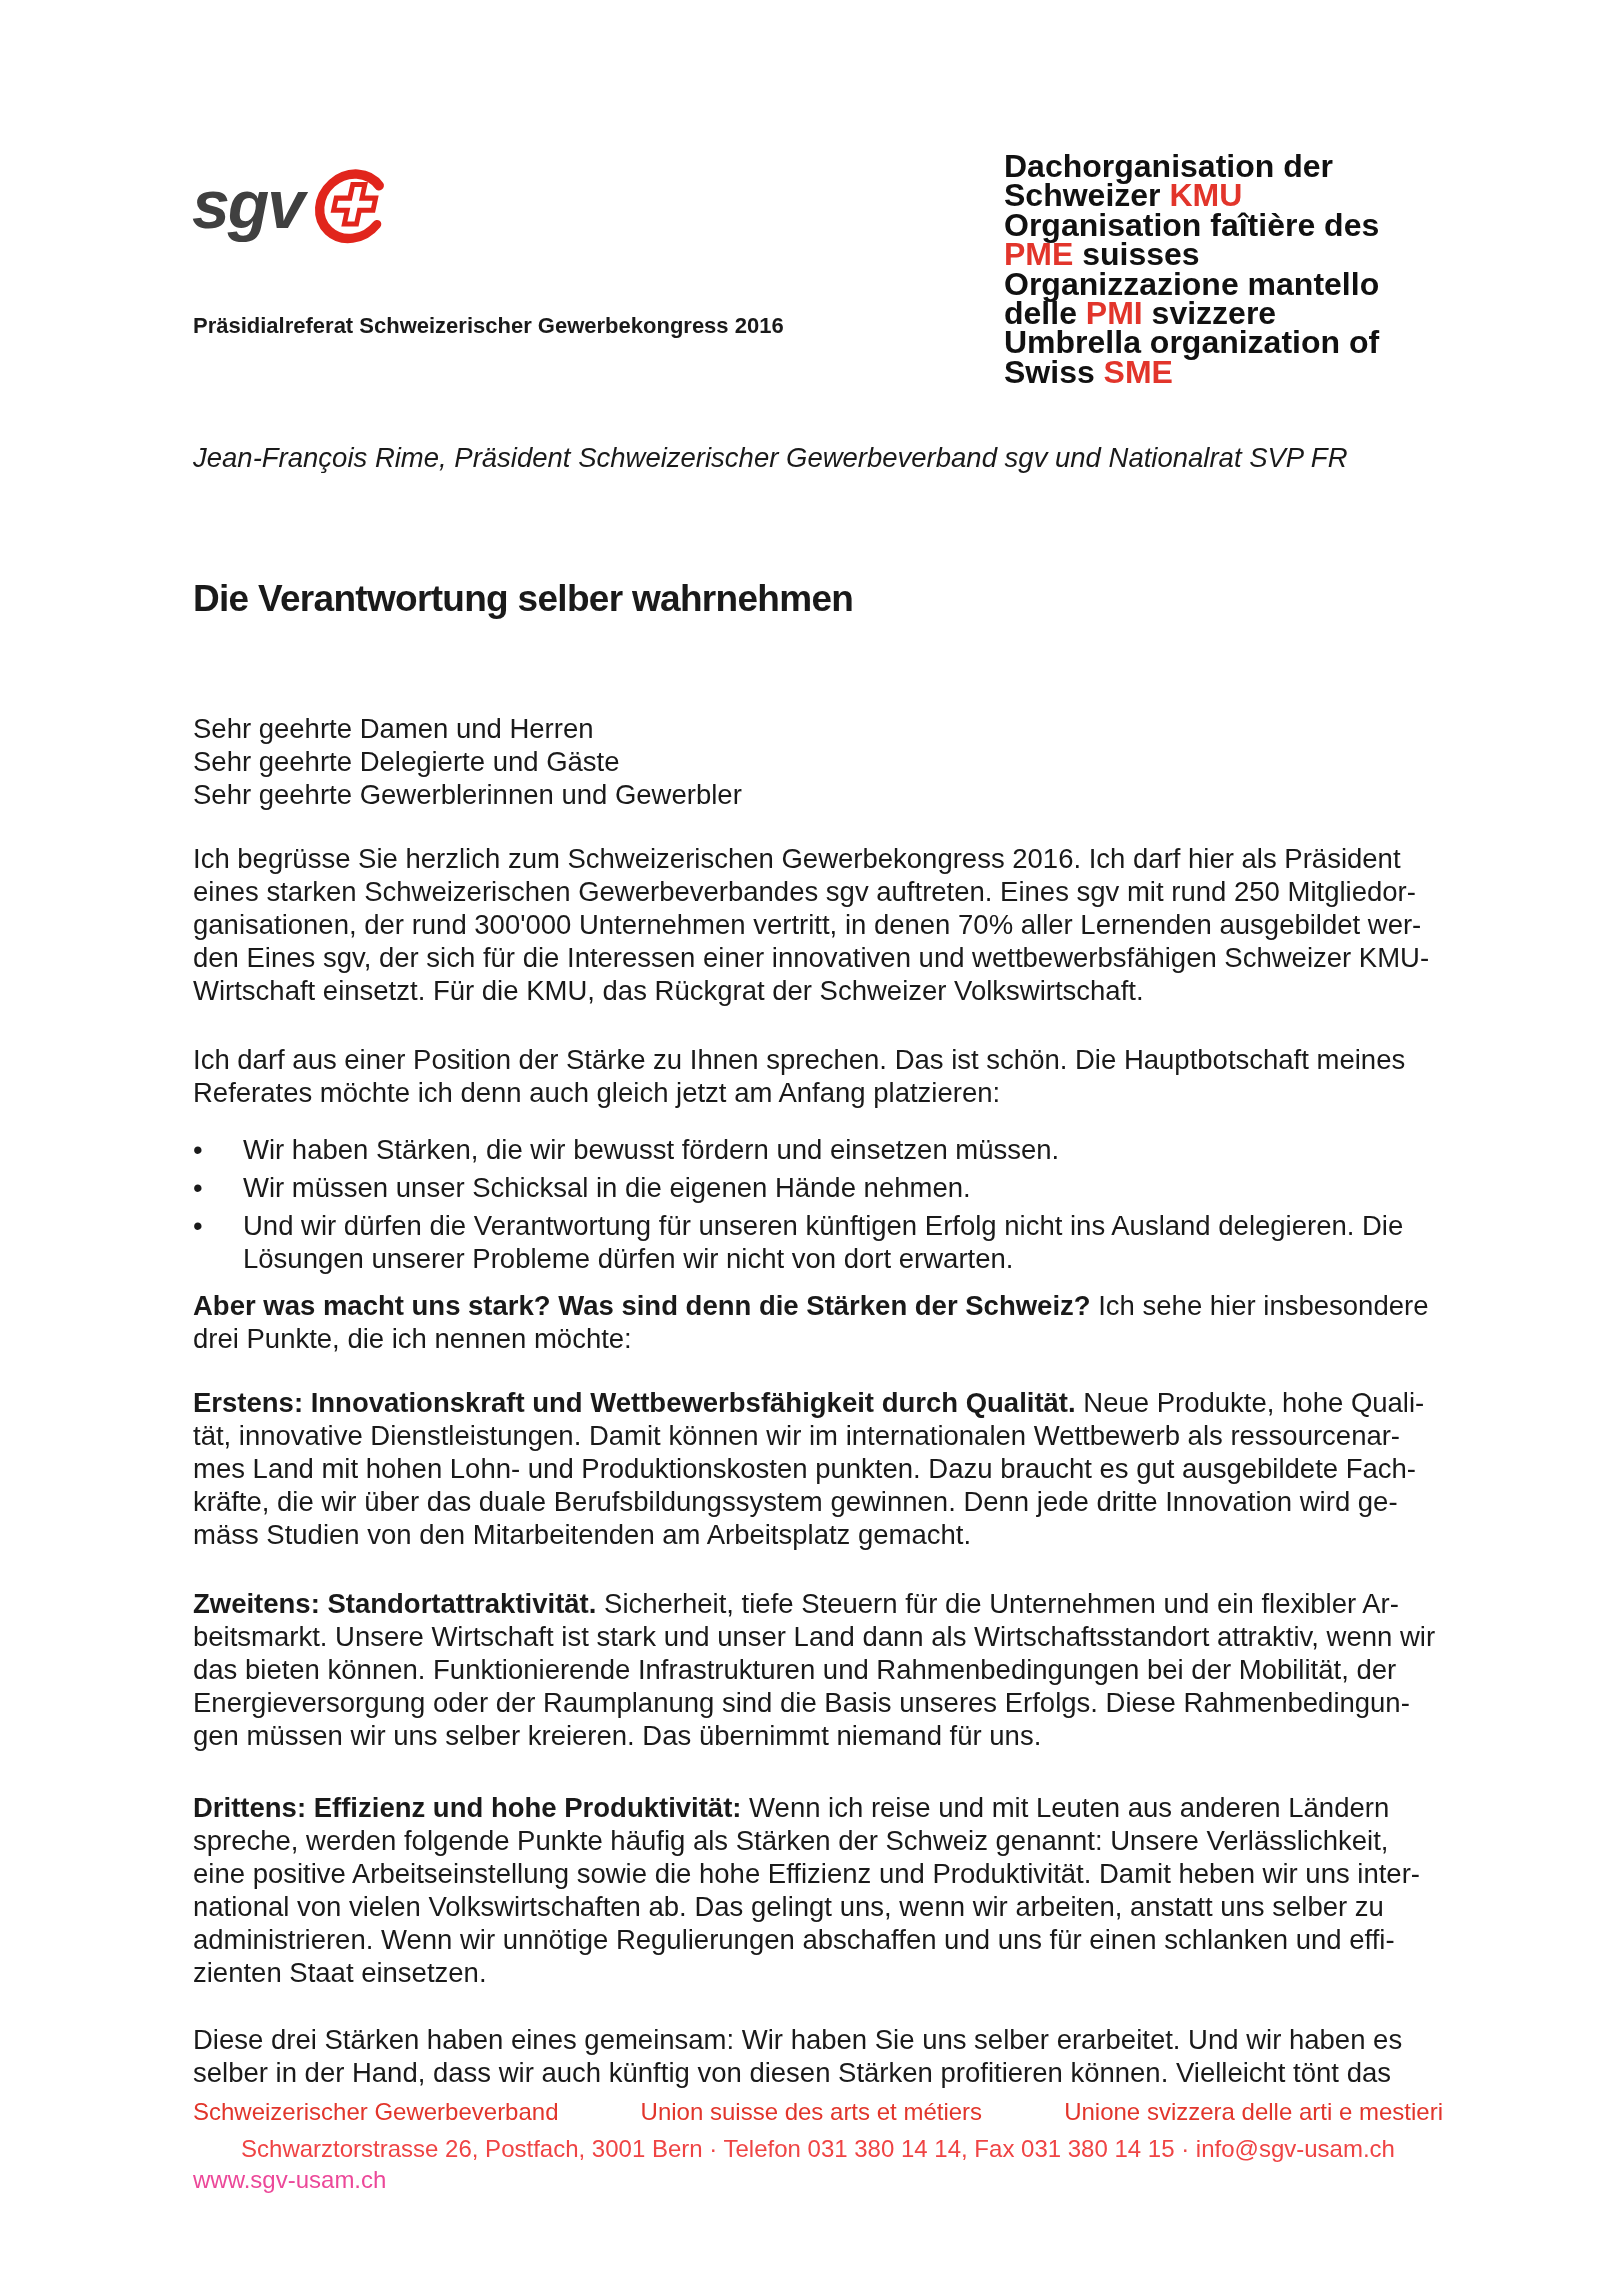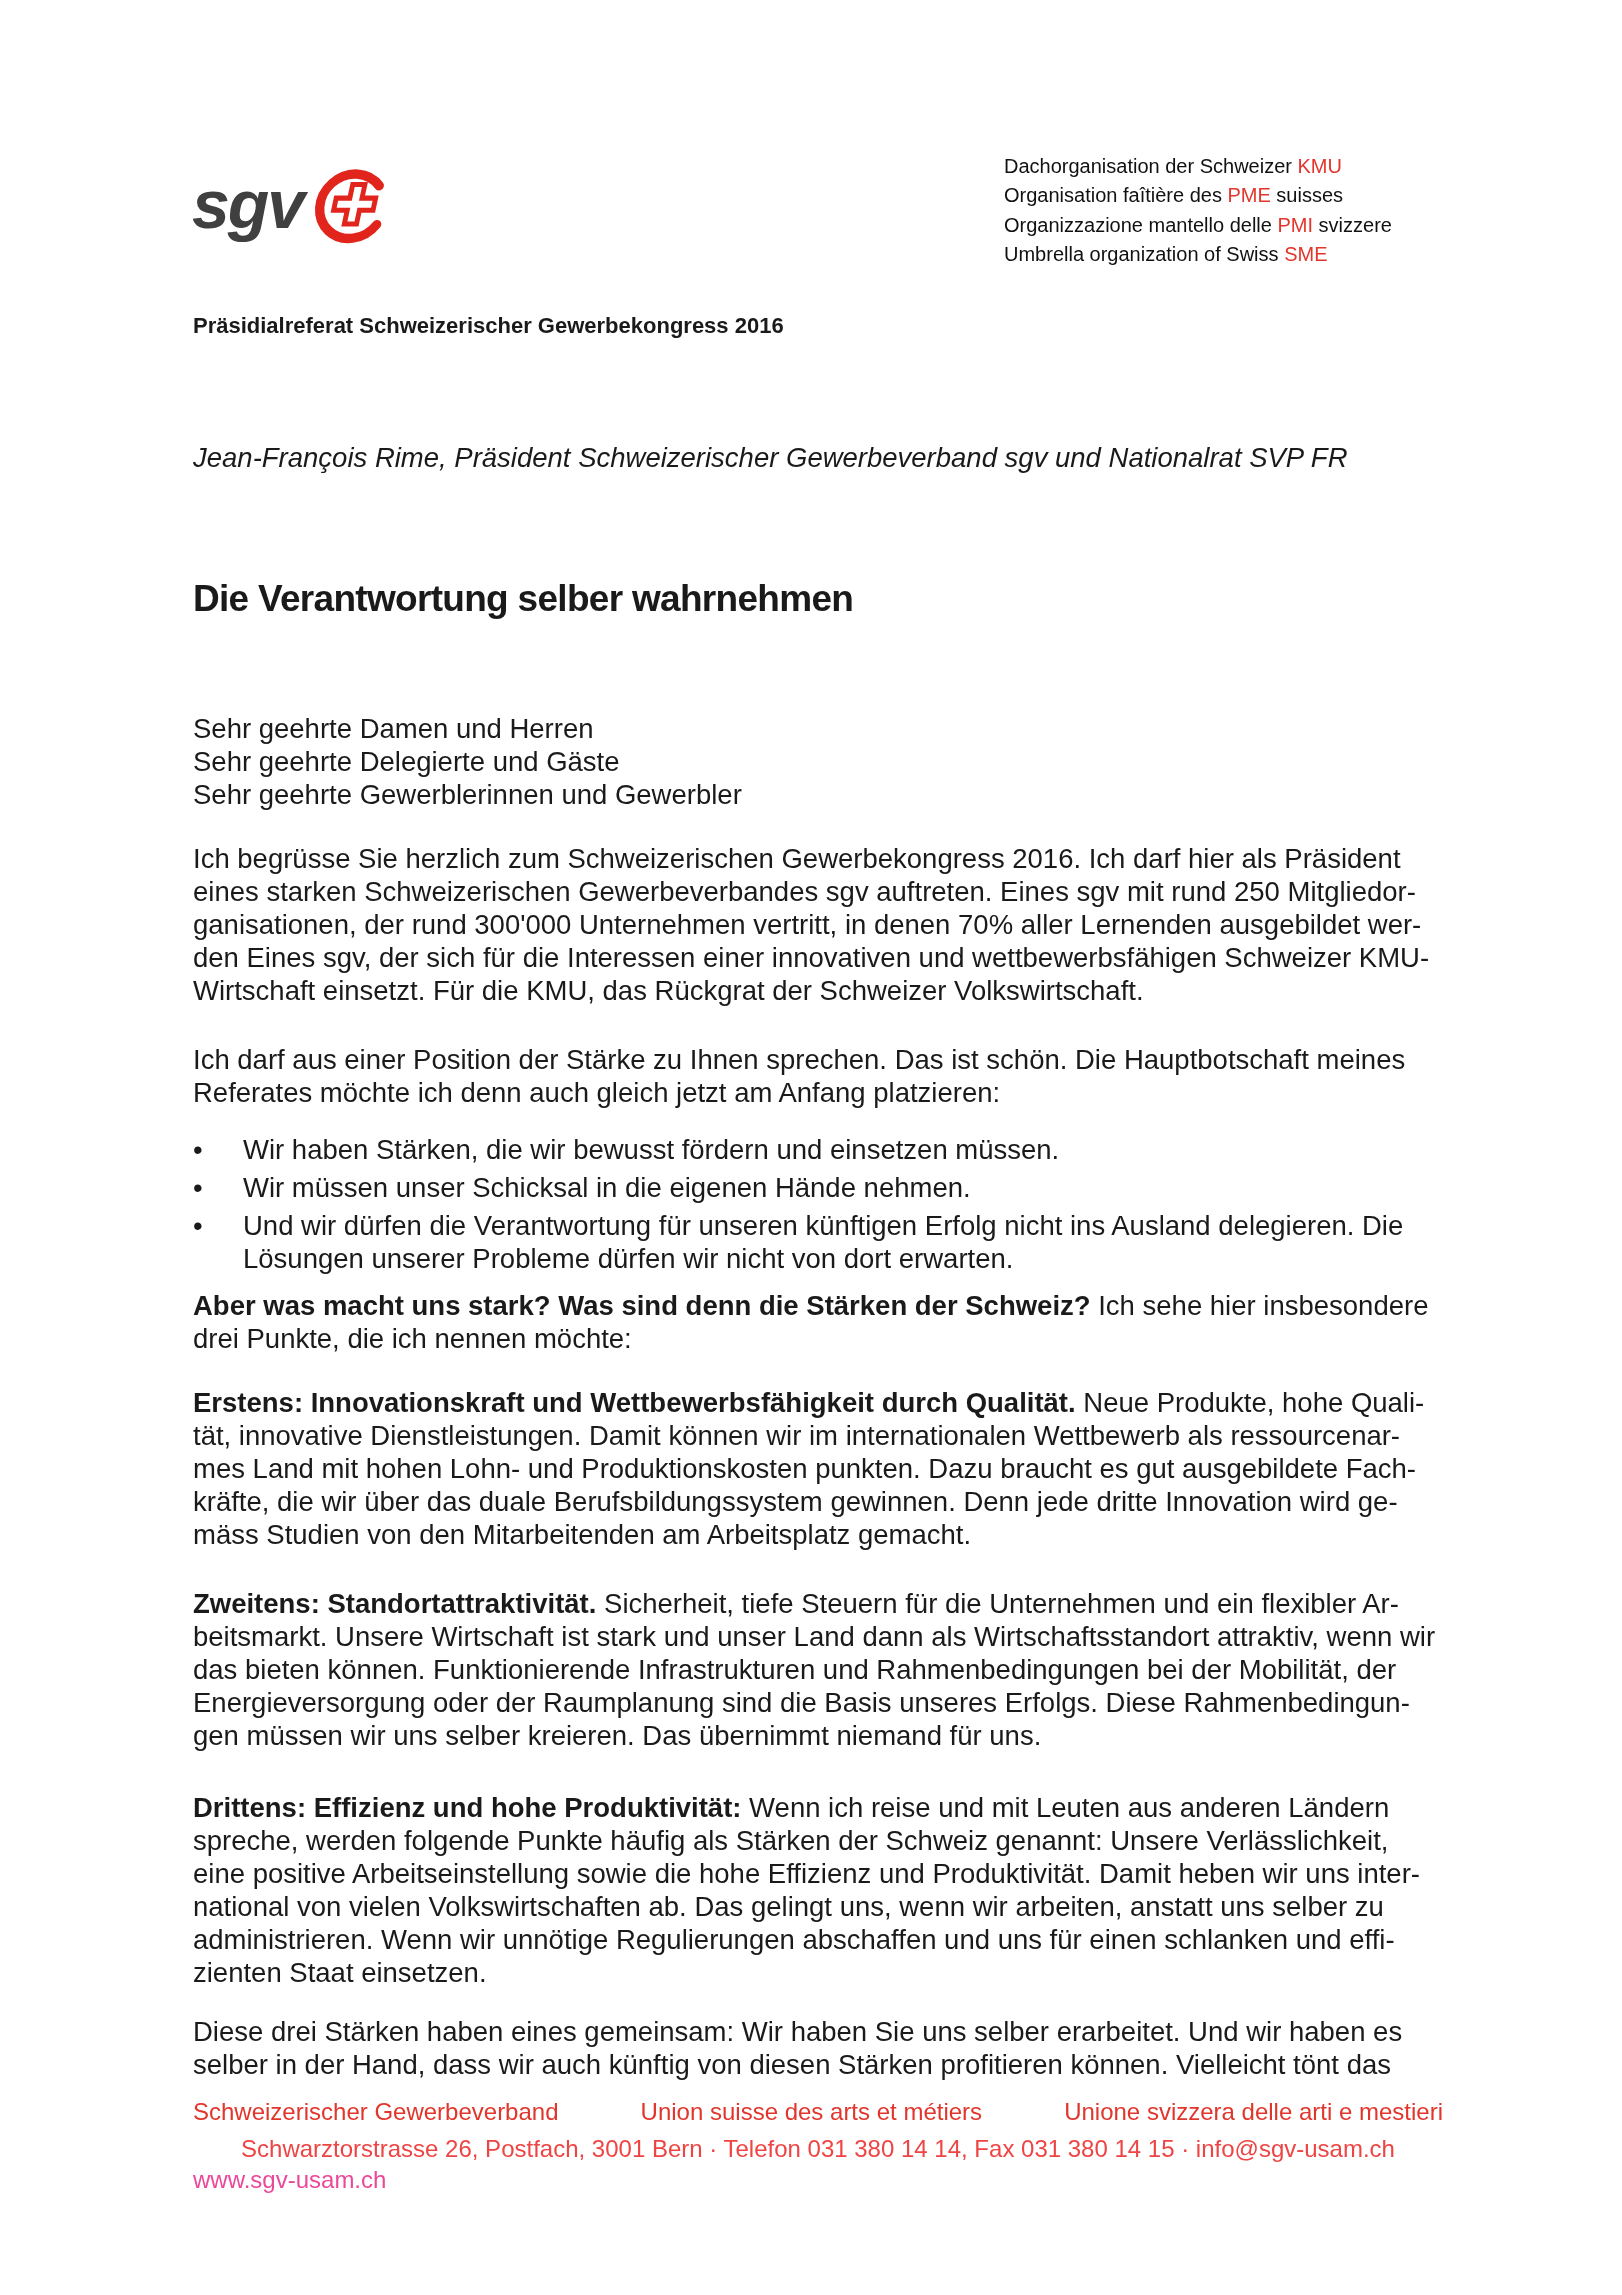--- a/index.html
+++ b/index.html
@@ -19,21 +19,21 @@
     position: absolute; left: 192px; top: 158px;
     display: flex; align-items: center;
     font-style: italic; font-weight: 700;
     font-size: 68px; letter-spacing: -2px;
     color: #404040; line-height: 92px;
   }
   .logo .mark { width: 86px; height: 86px; margin: 3.9px 2.6px 0 6.5px; flex: none; }
 
   .hdr-right {
     position: absolute; left: 1004px; top: 152px; width: 445px;
-    font-size: 20px; line-height: 29.4px; color: #111111;
+    font-size: 32px; line-height: 29.4px; color: #111111; font-weight: bold;
   }
   .red { color: #e2352b; }
 
   .kicker {
     position: absolute; left: 193px; top: 309px;
     font-size: 22px; font-weight: 700; line-height: 33px;
   }
   .author {
     position: absolute; left: 193px; top: 441px;
     font-size: 27.5px; font-style: italic; line-height: 33px;
@@ -49,21 +49,21 @@
     font-size: 27.5px; line-height: 33px;
   }
   .para { margin: 0; }
   .mt-p1 { margin-top: 31px; }
   .mt-p2 { margin-top: 36px; }
   .mt-bullets { margin-top: 23.6px; }
   .mt-aber { margin-top: 13.7px; }
   .mt-erstens { margin-top: 31px; }
   .mt-zweitens { margin-top: 36px; }
   .mt-drittens { margin-top: 39px; }
-  .mt-closing { margin-top: 26px; }
+  .mt-closing { margin-top: 34px; }
 
   .bullet-item { display: flex; margin-bottom: 5.2px; }
   .bullet-marker { flex: none; width: 50px; }
 
   b { font-weight: 700; }
 
   
   .footer {
     position: absolute; left: 193px; top: 2097px; width: 1250px;
     font-size: 24px; line-height: 29.4px;

